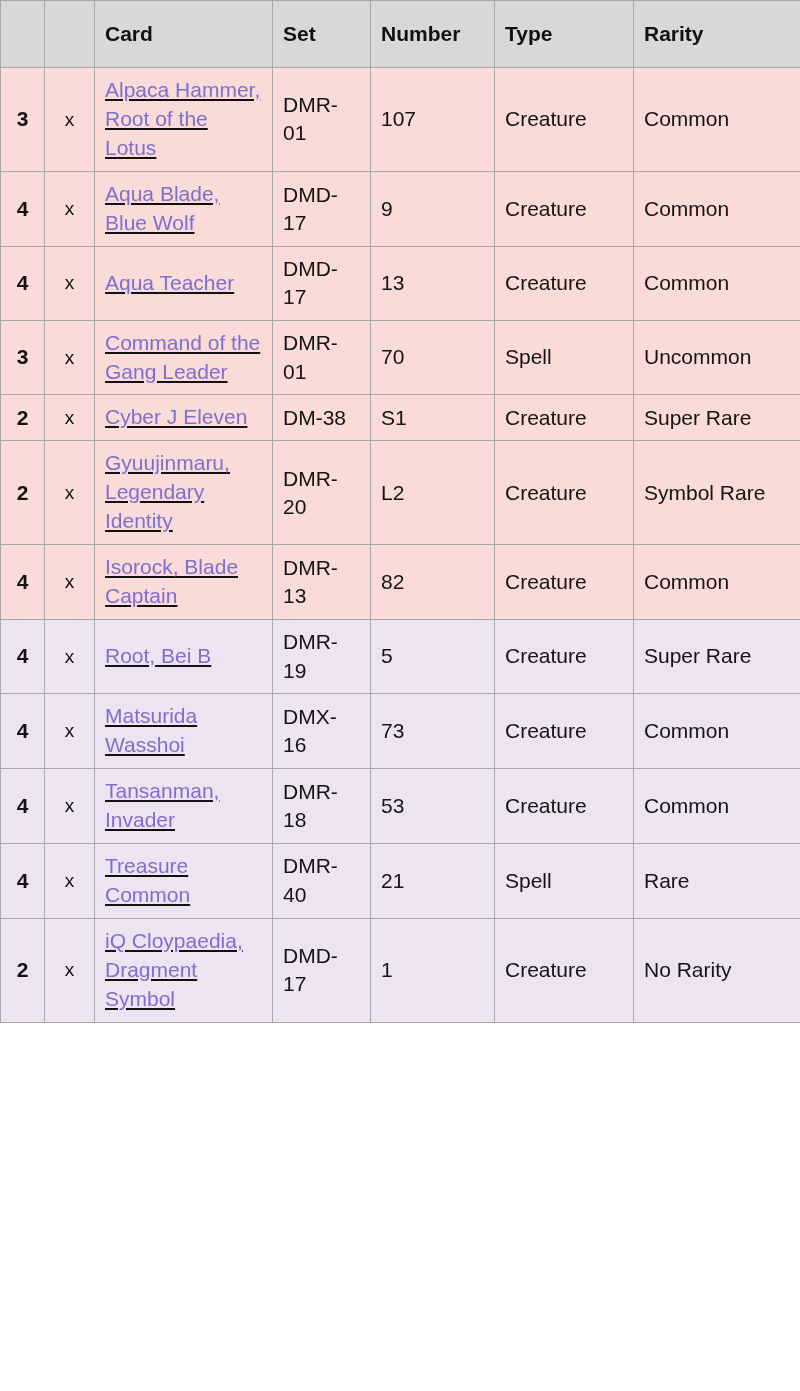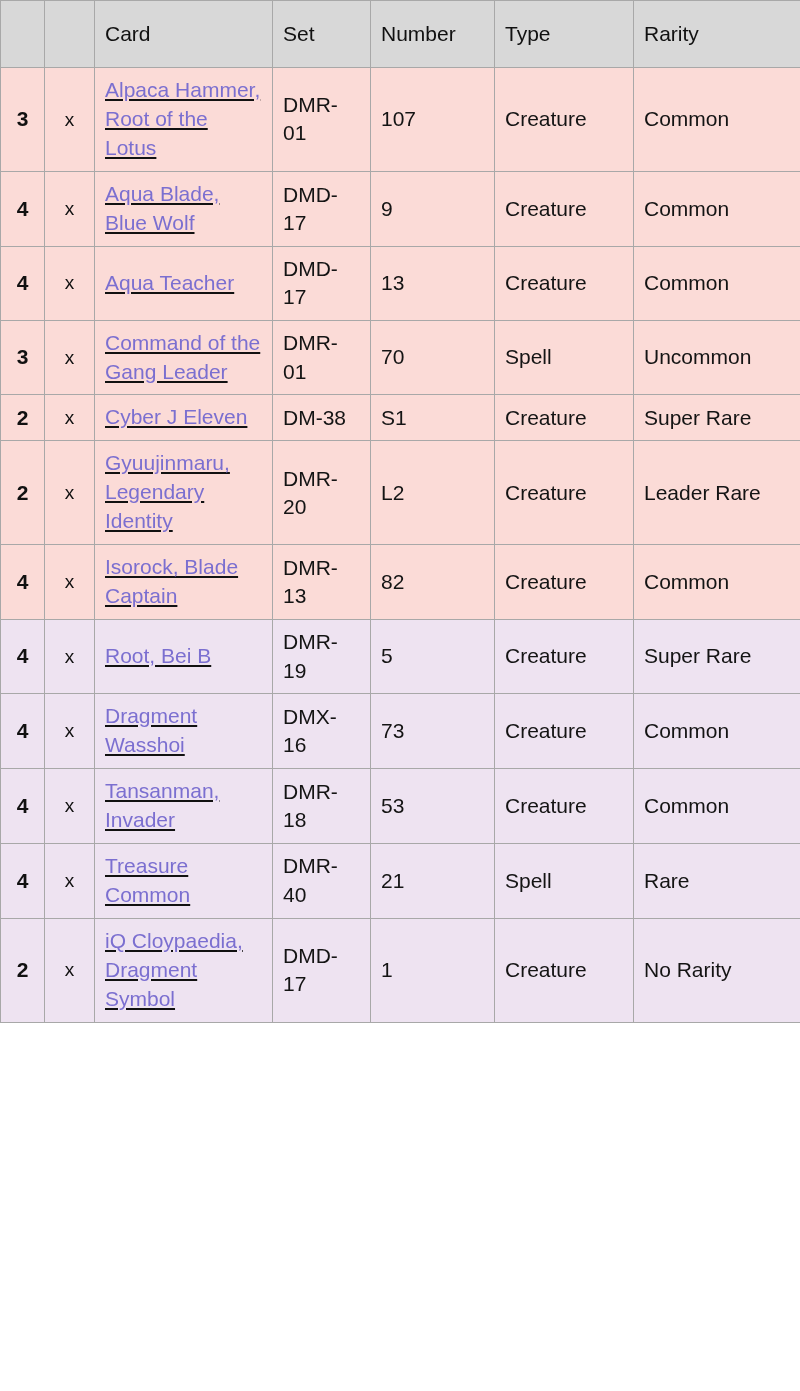--- a/index.html
+++ b/index.html
@@ -39,21 +39,21 @@
     line-height: 1.35;
     color: #111111;
     text-align: left;
     box-sizing: border-box;
     word-wrap: break-word;
     overflow-wrap: break-word;
   }
 
   .deck-table thead th {
     background: #d8d8d8;
-    font-weight: normal;
+    font-weight: bold;
     font-size: 21px;
     height: 67px;
     padding-top: 6px;
     padding-bottom: 6px;
   }
 
   .deck-table thead th.th-blank-count,
   .deck-table thead th.th-blank-x {
     background: #d8d8d8;
   }
@@ -165,21 +165,21 @@
         <td class="cell-type">Creature</td>
         <td class="cell-rarity">Super Rare</td>
       </tr>
       <tr class="tint-pink">
         <td class="cell-count">2</td>
         <td class="cell-x">x</td>
         <td class="cell-card"><span class="cardlink">Gyuujinmaru, Legendary Identity</span></td>
         <td class="cell-set">DMR-20</td>
         <td class="cell-number">L2</td>
         <td class="cell-type">Creature</td>
-        <td class="cell-rarity">Leader Rare</td>
+        <td class="cell-rarity">Symbol Rare</td>
       </tr>
       <tr class="tint-pink">
         <td class="cell-count">4</td>
         <td class="cell-x">x</td>
         <td class="cell-card"><span class="cardlink">Isorock, Blade Captain</span></td>
         <td class="cell-set">DMR-13</td>
         <td class="cell-number">82</td>
         <td class="cell-type">Creature</td>
         <td class="cell-rarity">Common</td>
       </tr>
@@ -188,21 +188,21 @@
         <td class="cell-x">x</td>
         <td class="cell-card"><span class="cardlink">Root, Bei B</span></td>
         <td class="cell-set">DMR-19</td>
         <td class="cell-number">5</td>
         <td class="cell-type">Creature</td>
         <td class="cell-rarity">Super Rare</td>
       </tr>
       <tr class="tint-lav">
         <td class="cell-count">4</td>
         <td class="cell-x">x</td>
-        <td class="cell-card"><span class="cardlink">Dragment Wasshoi</span></td>
+        <td class="cell-card"><span class="cardlink">Matsurida Wasshoi</span></td>
         <td class="cell-set">DMX-16</td>
         <td class="cell-number">73</td>
         <td class="cell-type">Creature</td>
         <td class="cell-rarity">Common</td>
       </tr>
       <tr class="tint-lav">
         <td class="cell-count">4</td>
         <td class="cell-x">x</td>
         <td class="cell-card"><span class="cardlink">Tansanman, Invader</span></td>
         <td class="cell-set">DMR-18</td>

